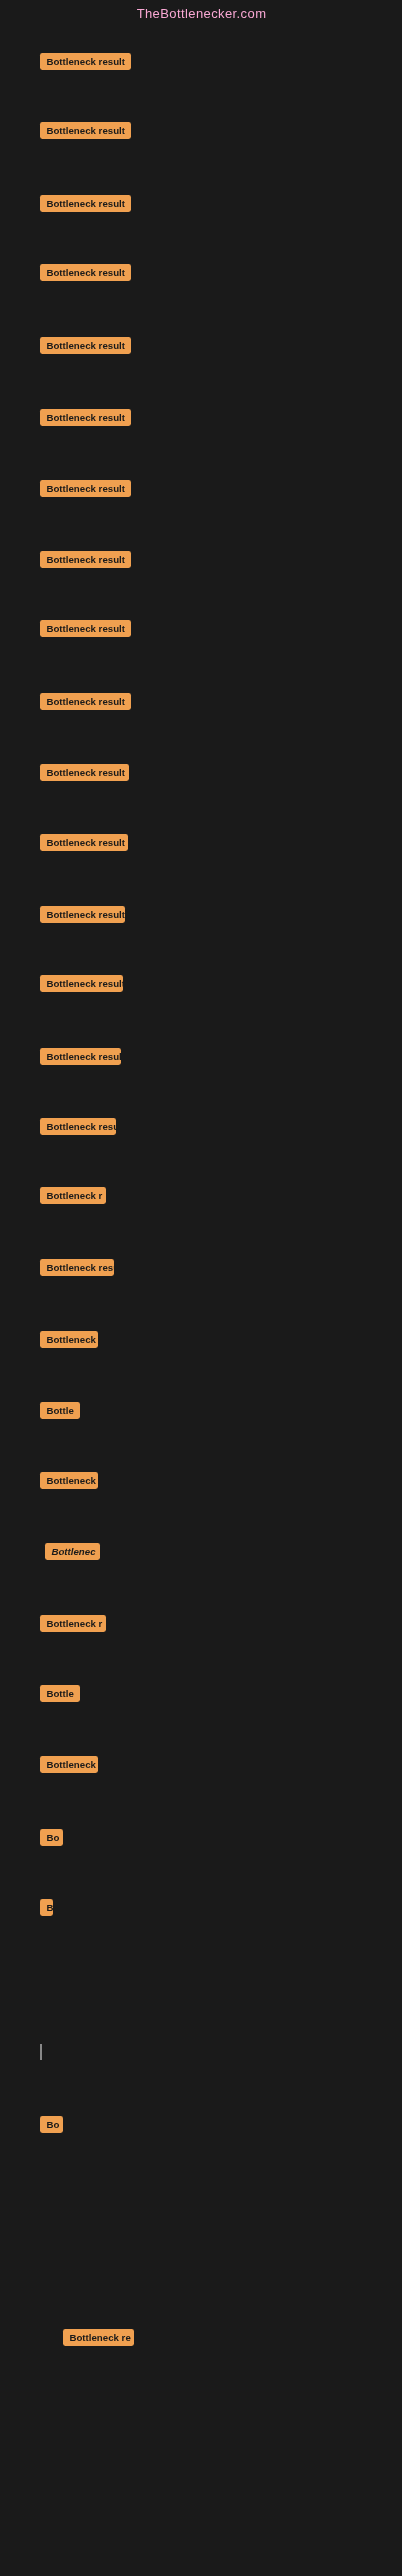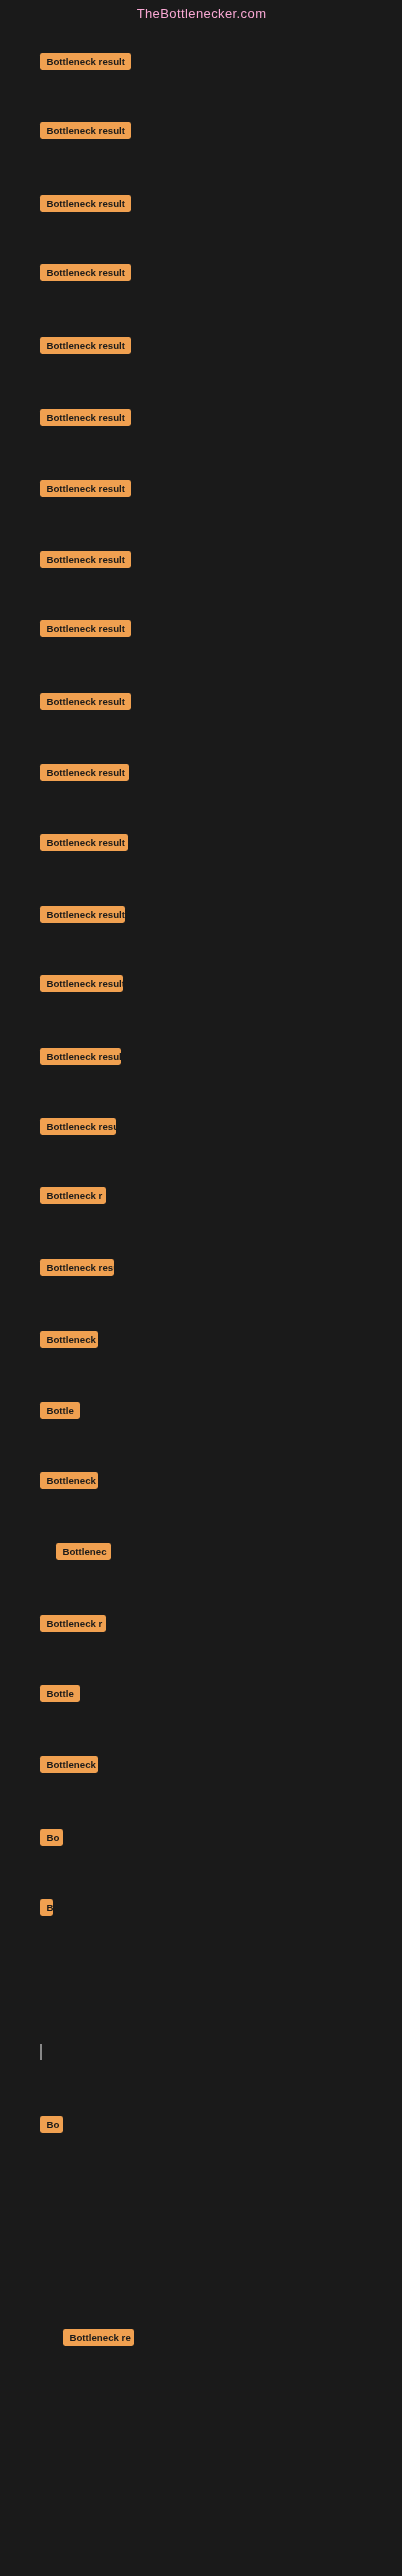--- a/index.html
+++ b/index.html
@@ -58,21 +58,21 @@
     <div class="bottleneck-item" style="top: 803px; left: 0px;"><div class="bottleneck-badge" style="max-width: 88px;">Bottleneck result</div></div>
     <div class="bottleneck-item" style="top: 875px; left: 0px;"><div class="bottleneck-badge" style="max-width: 85px;">Bottleneck result</div></div>
     <div class="bottleneck-item" style="top: 944px; left: 0px;"><div class="bottleneck-badge" style="max-width: 83px;">Bottleneck result</div></div>
     <div class="bottleneck-item" style="top: 1017px; left: 0px;"><div class="bottleneck-badge" style="max-width: 81px;">Bottleneck result</div></div>
     <div class="bottleneck-item" style="top: 1087px; left: 0px;"><div class="bottleneck-badge" style="max-width: 76px;">Bottleneck result</div></div>
     <div class="bottleneck-item" style="top: 1156px; left: 0px;"><div class="bottleneck-badge" style="max-width: 66px;">Bottleneck r</div></div>
     <div class="bottleneck-item" style="top: 1228px; left: 0px;"><div class="bottleneck-badge" style="max-width: 74px;">Bottleneck resu</div></div>
     <div class="bottleneck-item" style="top: 1300px; left: 0px;"><div class="bottleneck-badge" style="max-width: 58px;">Bottleneck</div></div>
     <div class="bottleneck-item" style="top: 1371px; left: 0px;"><div class="bottleneck-badge" style="max-width: 47px;">Bottle</div></div>
     <div class="bottleneck-item" style="top: 1441px; left: 0px;"><div class="bottleneck-badge" style="max-width: 58px;">Bottleneck</div></div>
-    <div class="bottleneck-item" style="top: 1512px; left: 16px;"><div class="bottleneck-badge" style="max-width: 55px;">Bottlenec</div></div>
+    <div class="bottleneck-item" style="top: 1512px; left: 5px; font-style: italic;"><div class="bottleneck-badge" style="max-width: 55px;">Bottlenec</div></div>
     <div class="bottleneck-item" style="top: 1584px; left: 0px;"><div class="bottleneck-badge" style="max-width: 66px;">Bottleneck r</div></div>
     <div class="bottleneck-item" style="top: 1654px; left: 0px;"><div class="bottleneck-badge" style="max-width: 42px; text-align: center;">Bottle</div></div>
     <div class="bottleneck-item" style="top: 1725px; left: 0px;"><div class="bottleneck-badge" style="max-width: 58px;">Bottleneck</div></div>
     <div class="bottleneck-item" style="top: 1798px; left: 0px;"><div class="bottleneck-badge" style="max-width: 22.5px;">Bo</div></div>
     <div class="bottleneck-item" style="top: 1868px; left: 0px;"><div class="bottleneck-badge" style="max-width: 13px;">B</div></div>
     <div class="bottleneck-item" style="top: 2013px; left: 0px;">
       <div style="width: 1.6px; height: 16px; background-color: rgb(136, 136, 136);"></div>
     </div>
     <div class="bottleneck-item" style="top: 2085px; left: 0px;"><div class="bottleneck-badge" style="max-width: 22.5px;">Bo</div></div>
     <div class="bottleneck-item" style="top: 2298px; left: 0px; padding-left: 23px;"><div class="bottleneck-badge" style="max-width: 71px;">Bottleneck re</div></div>

